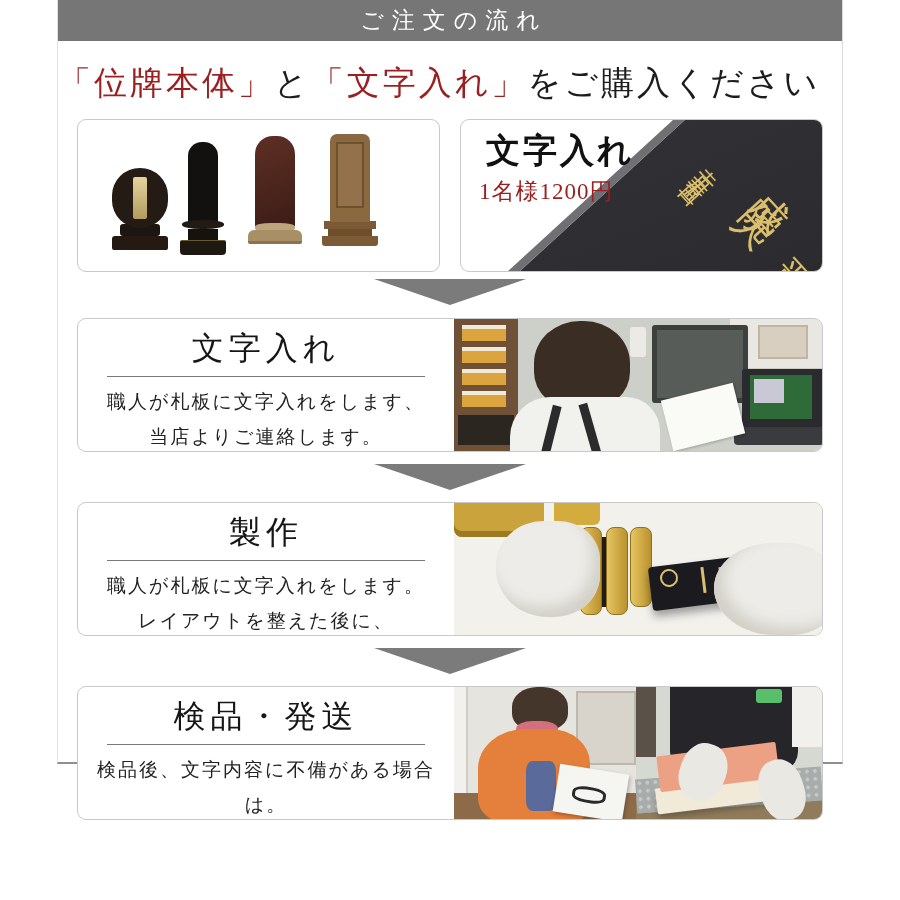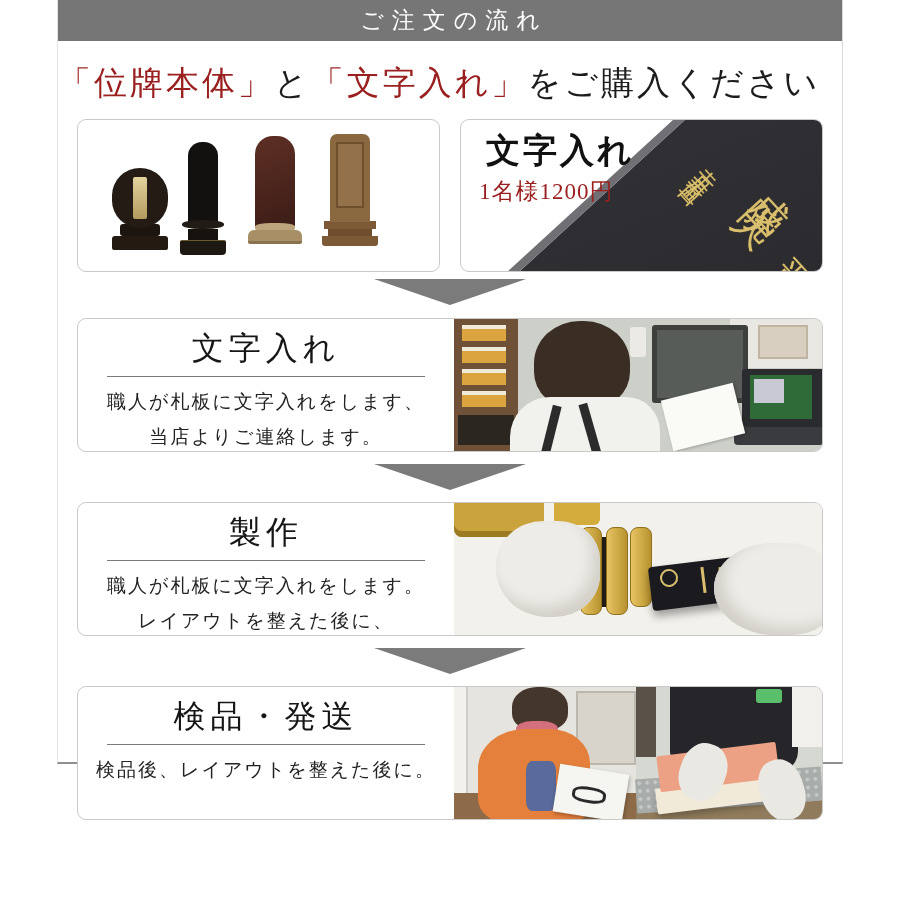--- a/index.html
+++ b/index.html
@@ -267,21 +267,21 @@
       <div class="ab ph2-glove-r"></div>
     </div>
   </div>
 
   <div class="arrow-down arrow-gap"></div>
 
   <div class="step-box" style="margin-top:0;">
     <div class="step-text">
       <div class="step-title">検品・発送</div>
       <div class="step-rule"></div>
-      <div class="step-line">検品後、レイアウトを整えた後に。</div>
+      <div class="step-line">検品後、文字内容に不備がある場合は。</div>
     </div>
     <div class="step-photo ph3">
       <div class="ab ph3-left">
         <div class="ab ph3-wall"></div>
         <div class="ab ph3-desk"></div>
         <div class="ab ph3-shelfL" style="right:4px;"></div>
         <div class="ab ph3-hair"></div>
         <div class="ab ph3-scarf"></div>
         <div class="ab ph3-jacket"></div>
         <div class="ab ph3-apron1"></div>

